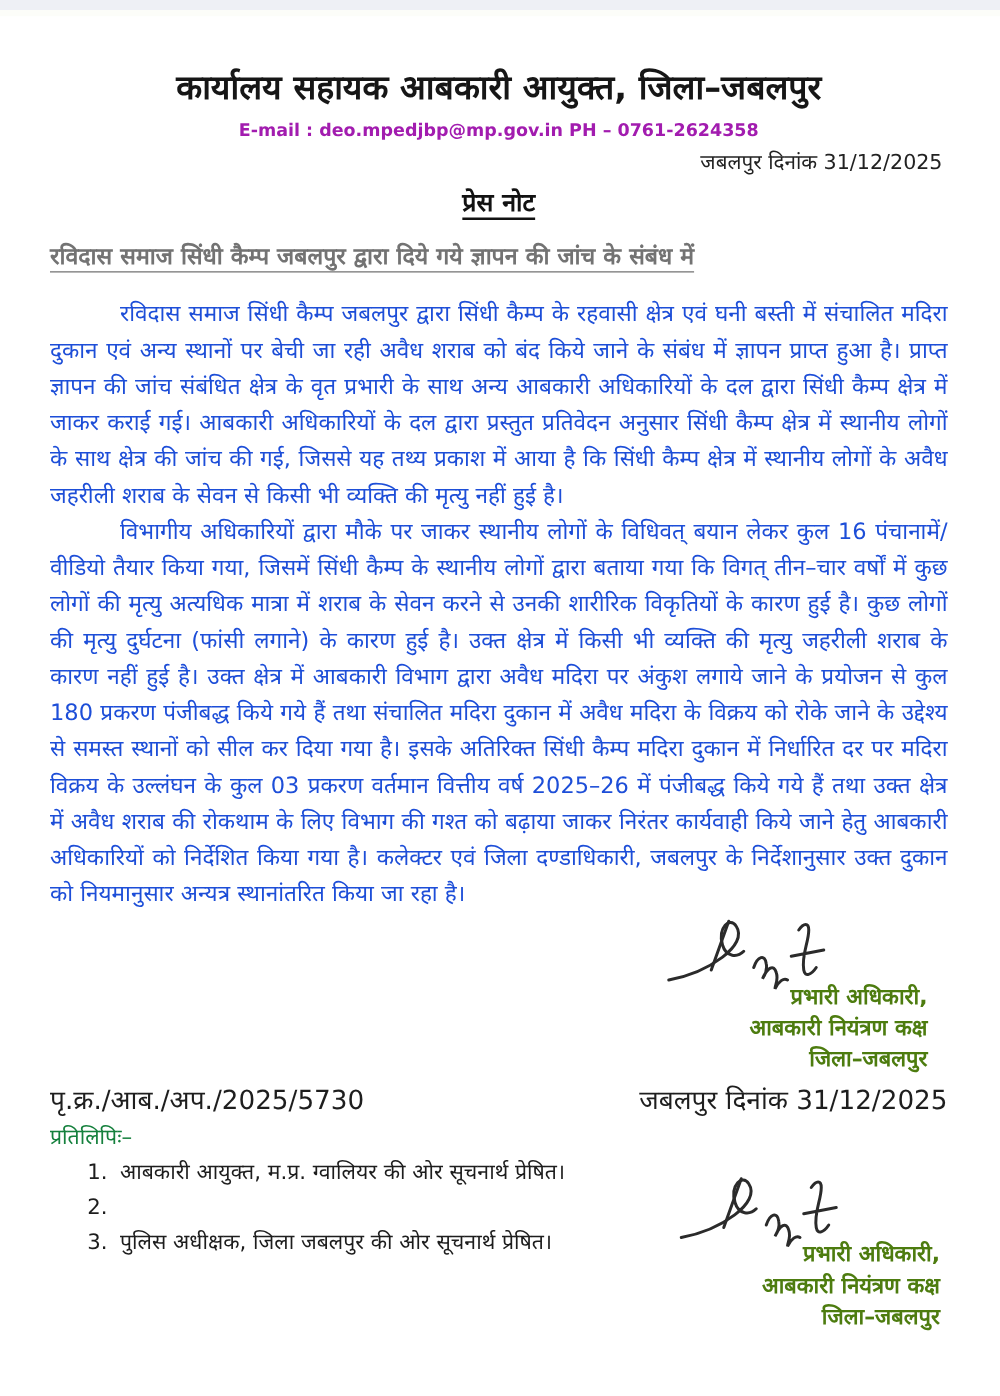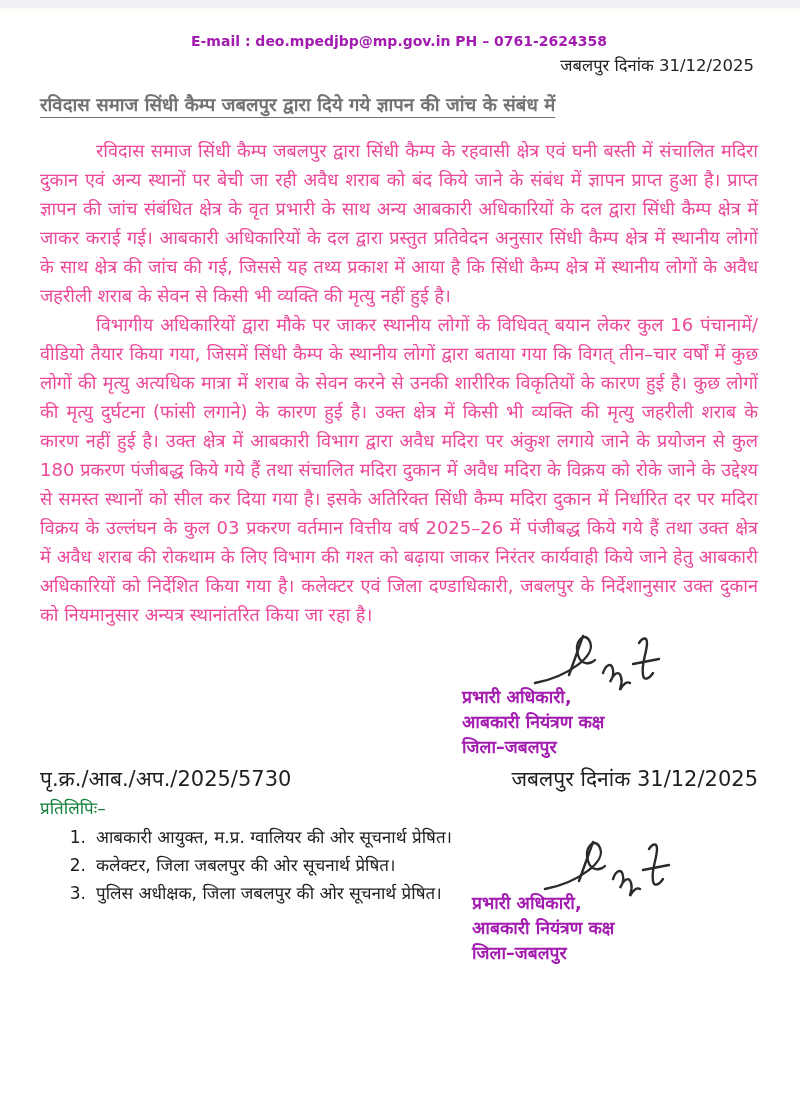--- a/index.html
+++ b/index.html
@@ -29,25 +29,25 @@
     text-decoration:underline; text-underline-offset:5px;
     margin:8px 0 16px 0;
   }
   .subject-heading {
     text-align:left; font-size:18.5px; font-weight:bold; color:#737373;
     text-decoration:underline; text-underline-offset:6px;
     margin:14px 0 16px 0; line-height:30px;
   }
   .body-text p {
     font-size:18px; line-height:29px; text-align:justify;
-    margin:0; text-indent:56px; color:#ec4899;
+    margin:0; text-indent:56px; color:#1d4ed8;
   }
   .sig-block {
-    width:280px; margin:2px 16px 0 auto; text-align:left;
-    font-weight:bold; font-size:17.5px; line-height:25px; color:#a21caf;
+    width:280px; margin:2px 16px 0 auto; text-align:right;
+    font-weight:bold; font-size:17.5px; line-height:25px; color:#4d7c0f;
   }
   .sig-scribble { display:block; margin:0 auto -8px auto; }
   .sig-scribble path { fill:none; stroke:#2b2b2b; stroke-width:2.4; stroke-linecap:round; }
 
   .ref-row {
     display:flex; justify-content:space-between; align-items:baseline;
     font-size:21px; color:#1e1e1e; margin-top:4px;
   }
   .copies-label { font-size:17px; color:#15803d; margin-top:4px; }
   .bottom-row { display:flex; justify-content:space-between; align-items:flex-start; }
@@ -57,23 +57,25 @@
   .sig-block-2 { margin-top:18px; margin-right:6px; }
 </style>
 </head>
 <body>
 
 <div class="top-strip"></div>
 <div class="top-strip2"></div>
 
 <div class="page">
 
+  <div class="office-title">कार्यालय सहायक आबकारी आयुक्त, जिला–जबलपुर</div>
   <div class="contact-line">E-mail : deo.mpedjbp@mp.gov.in PH – 0761-2624358</div>
   <div class="header-dateline">जबलपुर दिनांक 31/12/2025</div>
 
+  <div class="press-note-heading">प्रेस नोट</div>
   <div class="subject-heading">रविदास समाज सिंधी कैम्प जबलपुर द्वारा दिये गये ज्ञापन की जांच के संबंध में</div>
 
   <div class="body-text">
     <p>रविदास समाज सिंधी कैम्प जबलपुर द्वारा सिंधी कैम्प के रहवासी क्षेत्र एवं घनी बस्ती में संचालित मदिरा दुकान एवं अन्य स्थानों पर बेची जा रही अवैध शराब को बंद किये जाने के संबंध में ज्ञापन प्राप्त हुआ है। प्राप्त ज्ञापन की जांच संबंधित क्षेत्र के वृत प्रभारी के साथ अन्य आबकारी अधिकारियों के दल द्वारा सिंधी कैम्प क्षेत्र में जाकर कराई गई। आबकारी अधिकारियों के दल द्वारा प्रस्तुत प्रतिवेदन अनुसार सिंधी कैम्प क्षेत्र में स्थानीय लोगों के साथ क्षेत्र की जांच की गई, जिससे यह तथ्य प्रकाश में आया है कि सिंधी कैम्प क्षेत्र में स्थानीय लोगों के अवैध जहरीली शराब के सेवन से किसी भी व्यक्ति की मृत्यु नहीं हुई है।</p>
     <p>विभागीय अधिकारियों द्वारा मौके पर जाकर स्थानीय लोगों के विधिवत् बयान लेकर कुल 16 पंचानामें/वीडियो तैयार किया गया, जिसमें सिंधी कैम्प के स्थानीय लोगों द्वारा बताया गया कि विगत् तीन–चार वर्षों में कुछ लोगों की मृत्यु अत्यधिक मात्रा में शराब के सेवन करने से उनकी शारीरिक विकृतियों के कारण हुई है। कुछ लोगों की मृत्यु दुर्घटना (फांसी लगाने) के कारण हुई है। उक्त क्षेत्र में किसी भी व्यक्ति की मृत्यु जहरीली शराब के कारण नहीं हुई है। उक्त क्षेत्र में आबकारी विभाग द्वारा अवैध मदिरा पर अंकुश लगाये जाने के प्रयोजन से कुल 180 प्रकरण पंजीबद्ध किये गये हैं तथा संचालित मदिरा दुकान में अवैध मदिरा के विक्रय को रोके जाने के उद्देश्य से समस्त स्थानों को सील कर दिया गया है। इसके अतिरिक्त सिंधी कैम्प मदिरा दुकान में निर्धारित दर पर मदिरा विक्रय के उल्लंघन के कुल 03 प्रकरण वर्तमान वित्तीय वर्ष 2025–26 में पंजीबद्ध किये गये हैं तथा उक्त क्षेत्र में अवैध शराब की रोकथाम के लिए विभाग की गश्त को बढ़ाया जाकर निरंतर कार्यवाही किये जाने हेतु आबकारी अधिकारियों को निर्देशित किया गया है। कलेक्टर एवं जिला दण्डाधिकारी, जबलपुर के निर्देशानुसार उक्त दुकान को नियमानुसार अन्यत्र स्थानांतरित किया जा रहा है।</p>
   </div>
 
   <div class="sig-block">
     <svg class="sig-scribble" width="150" height="62" viewBox="0 0 150 62">
       <path d="M8 52 C40 46 72 24 62 9 C57 1 47 10 51 24 C54 34 63 34 68 29"></path>
@@ -93,21 +95,20 @@
   <div class="copies-label">प्रतिलिपिः–</div>
 
   <div class="bottom-row">
     <div class="copy-list">
       <div class="copy-item">
         <span class="copy-num">1.</span>
         <span>आबकारी आयुक्त, म.प्र. ग्वालियर की ओर सूचनार्थ प्रेषित।</span>
       </div>
       <div class="copy-item">
         <span class="copy-num">2.</span>
-        <span>कलेक्टर, जिला जबलपुर की ओर सूचनार्थ प्रेषित।</span>
       </div>
       <div class="copy-item">
         <span class="copy-num">3.</span>
         <span>पुलिस अधीक्षक, जिला जबलपुर की ओर सूचनार्थ प्रेषित।</span>
       </div>
     </div>
 
     <div class="sig-block sig-block-2">
       <svg class="sig-scribble" width="150" height="62" viewBox="0 0 150 62">
         <path d="M8 52 C40 46 72 24 62 9 C57 1 47 10 51 24 C54 34 63 34 68 29"></path>

